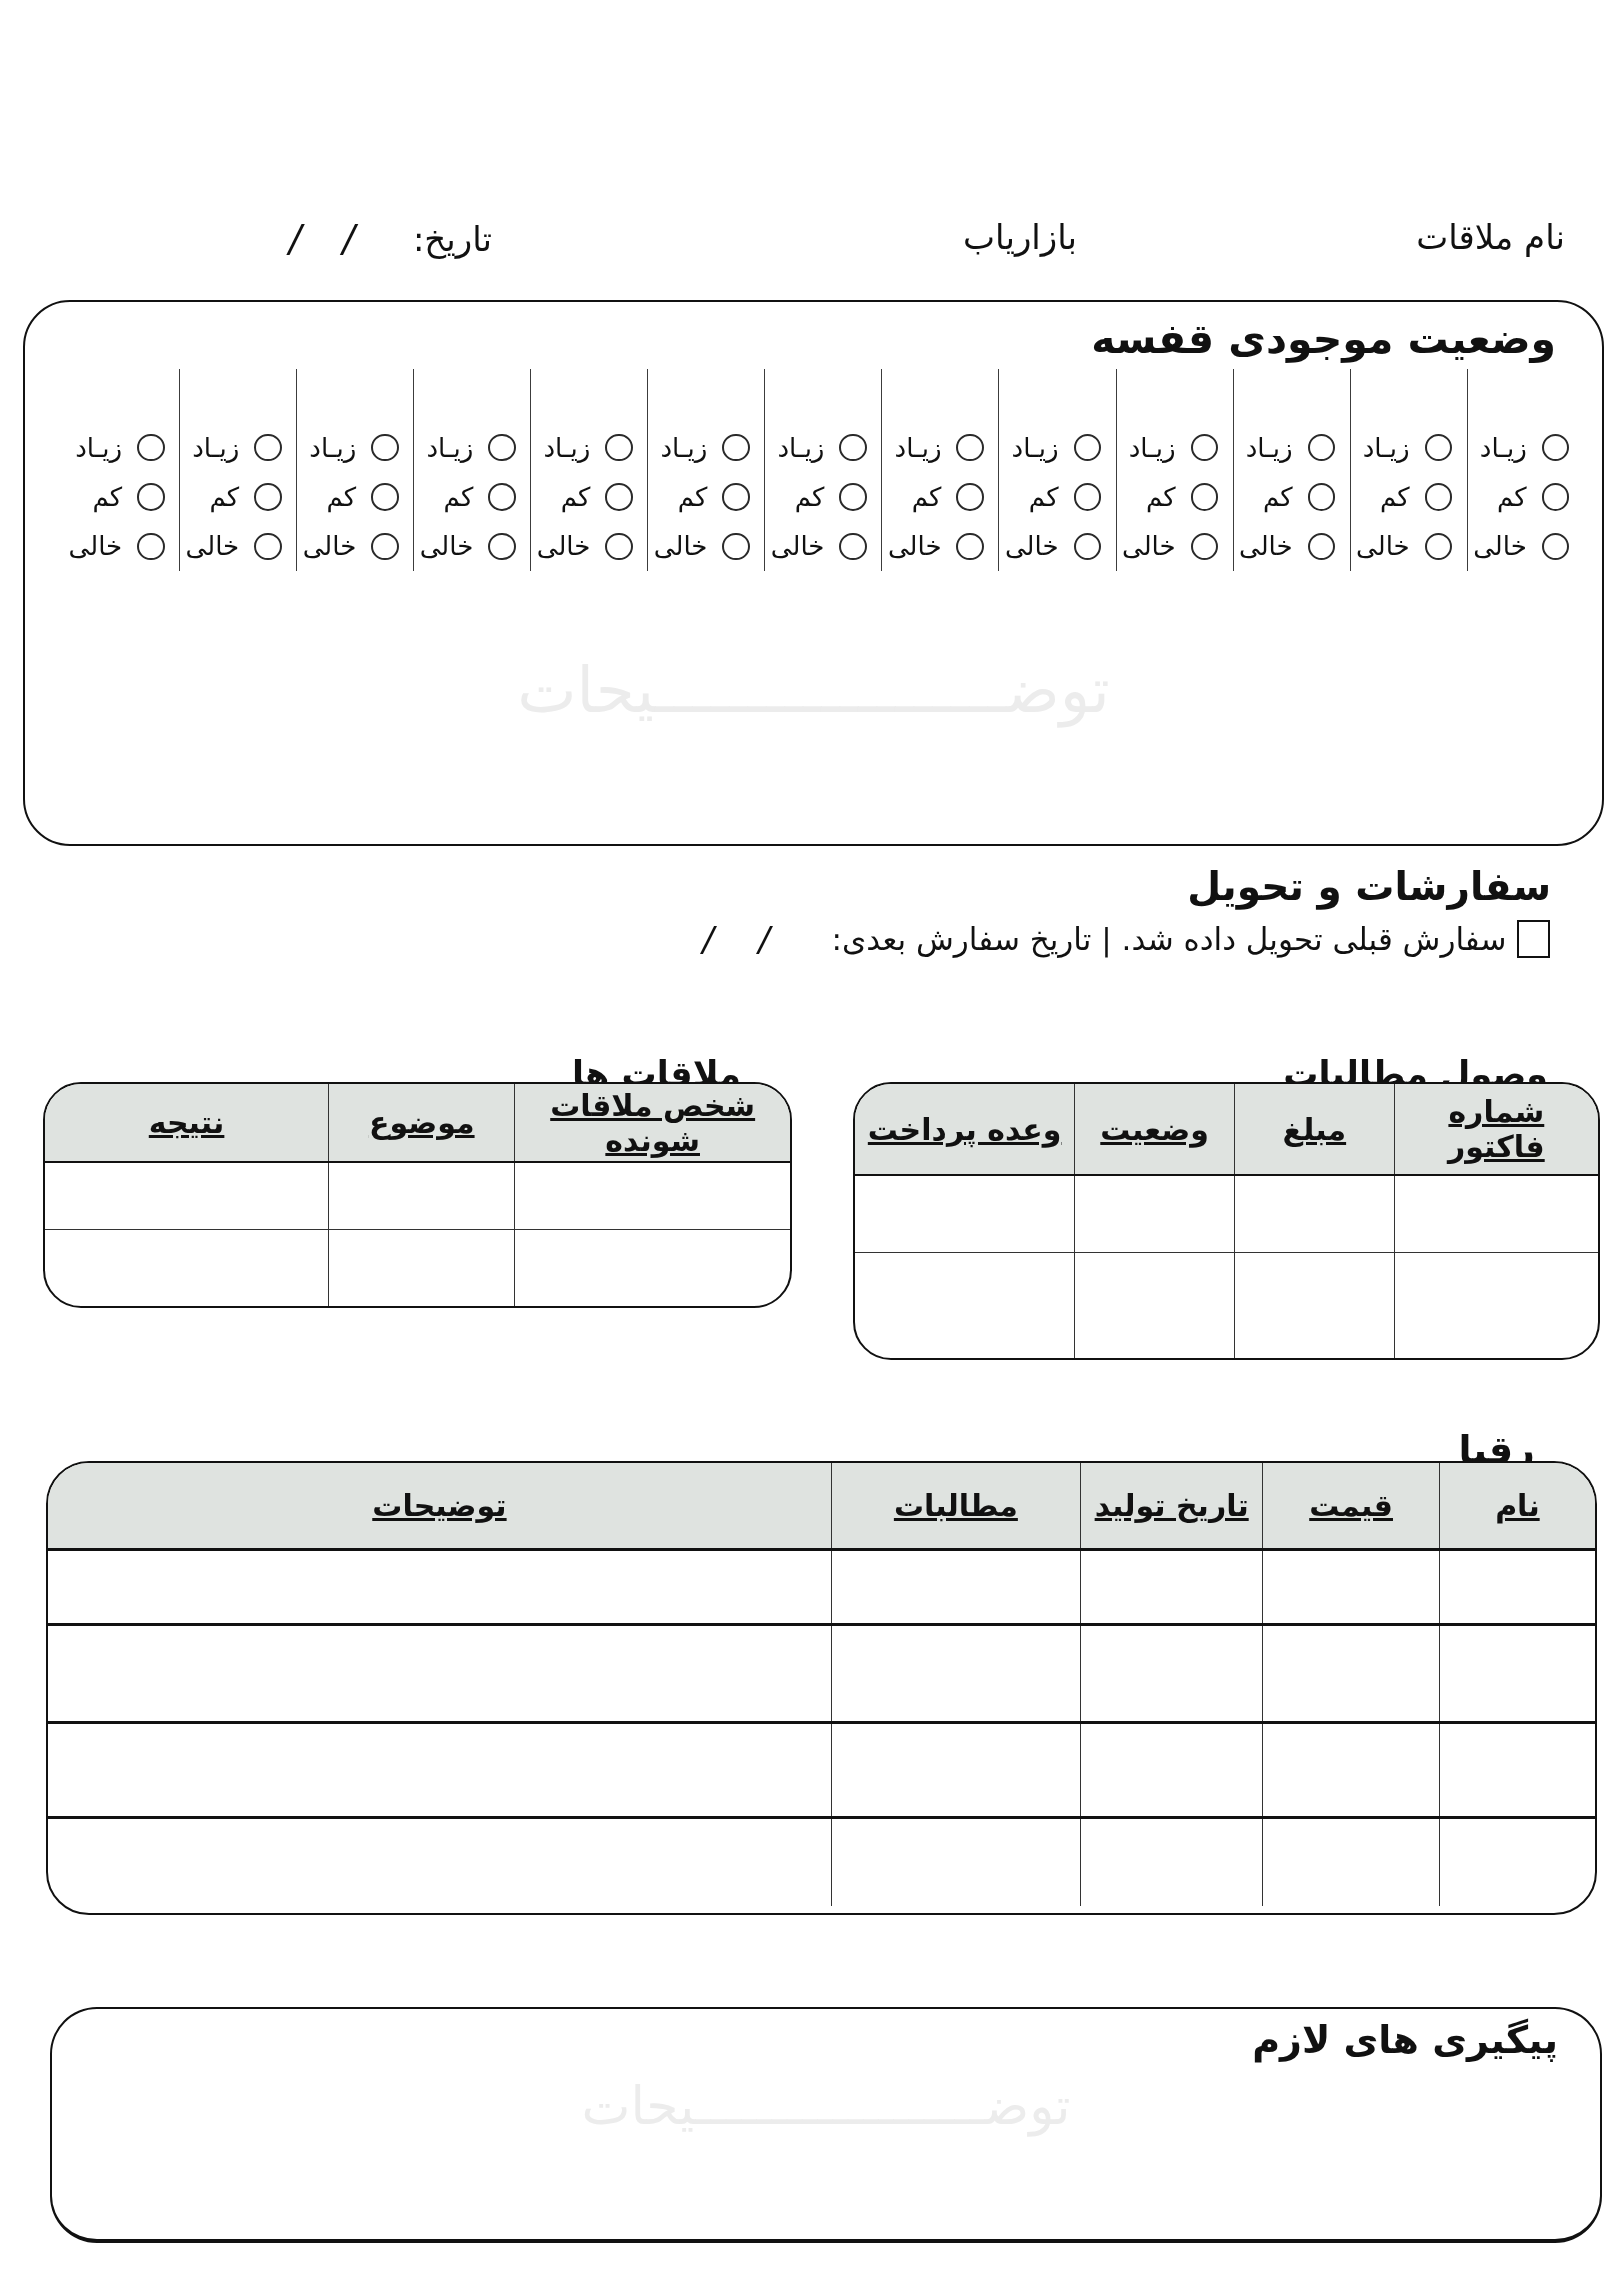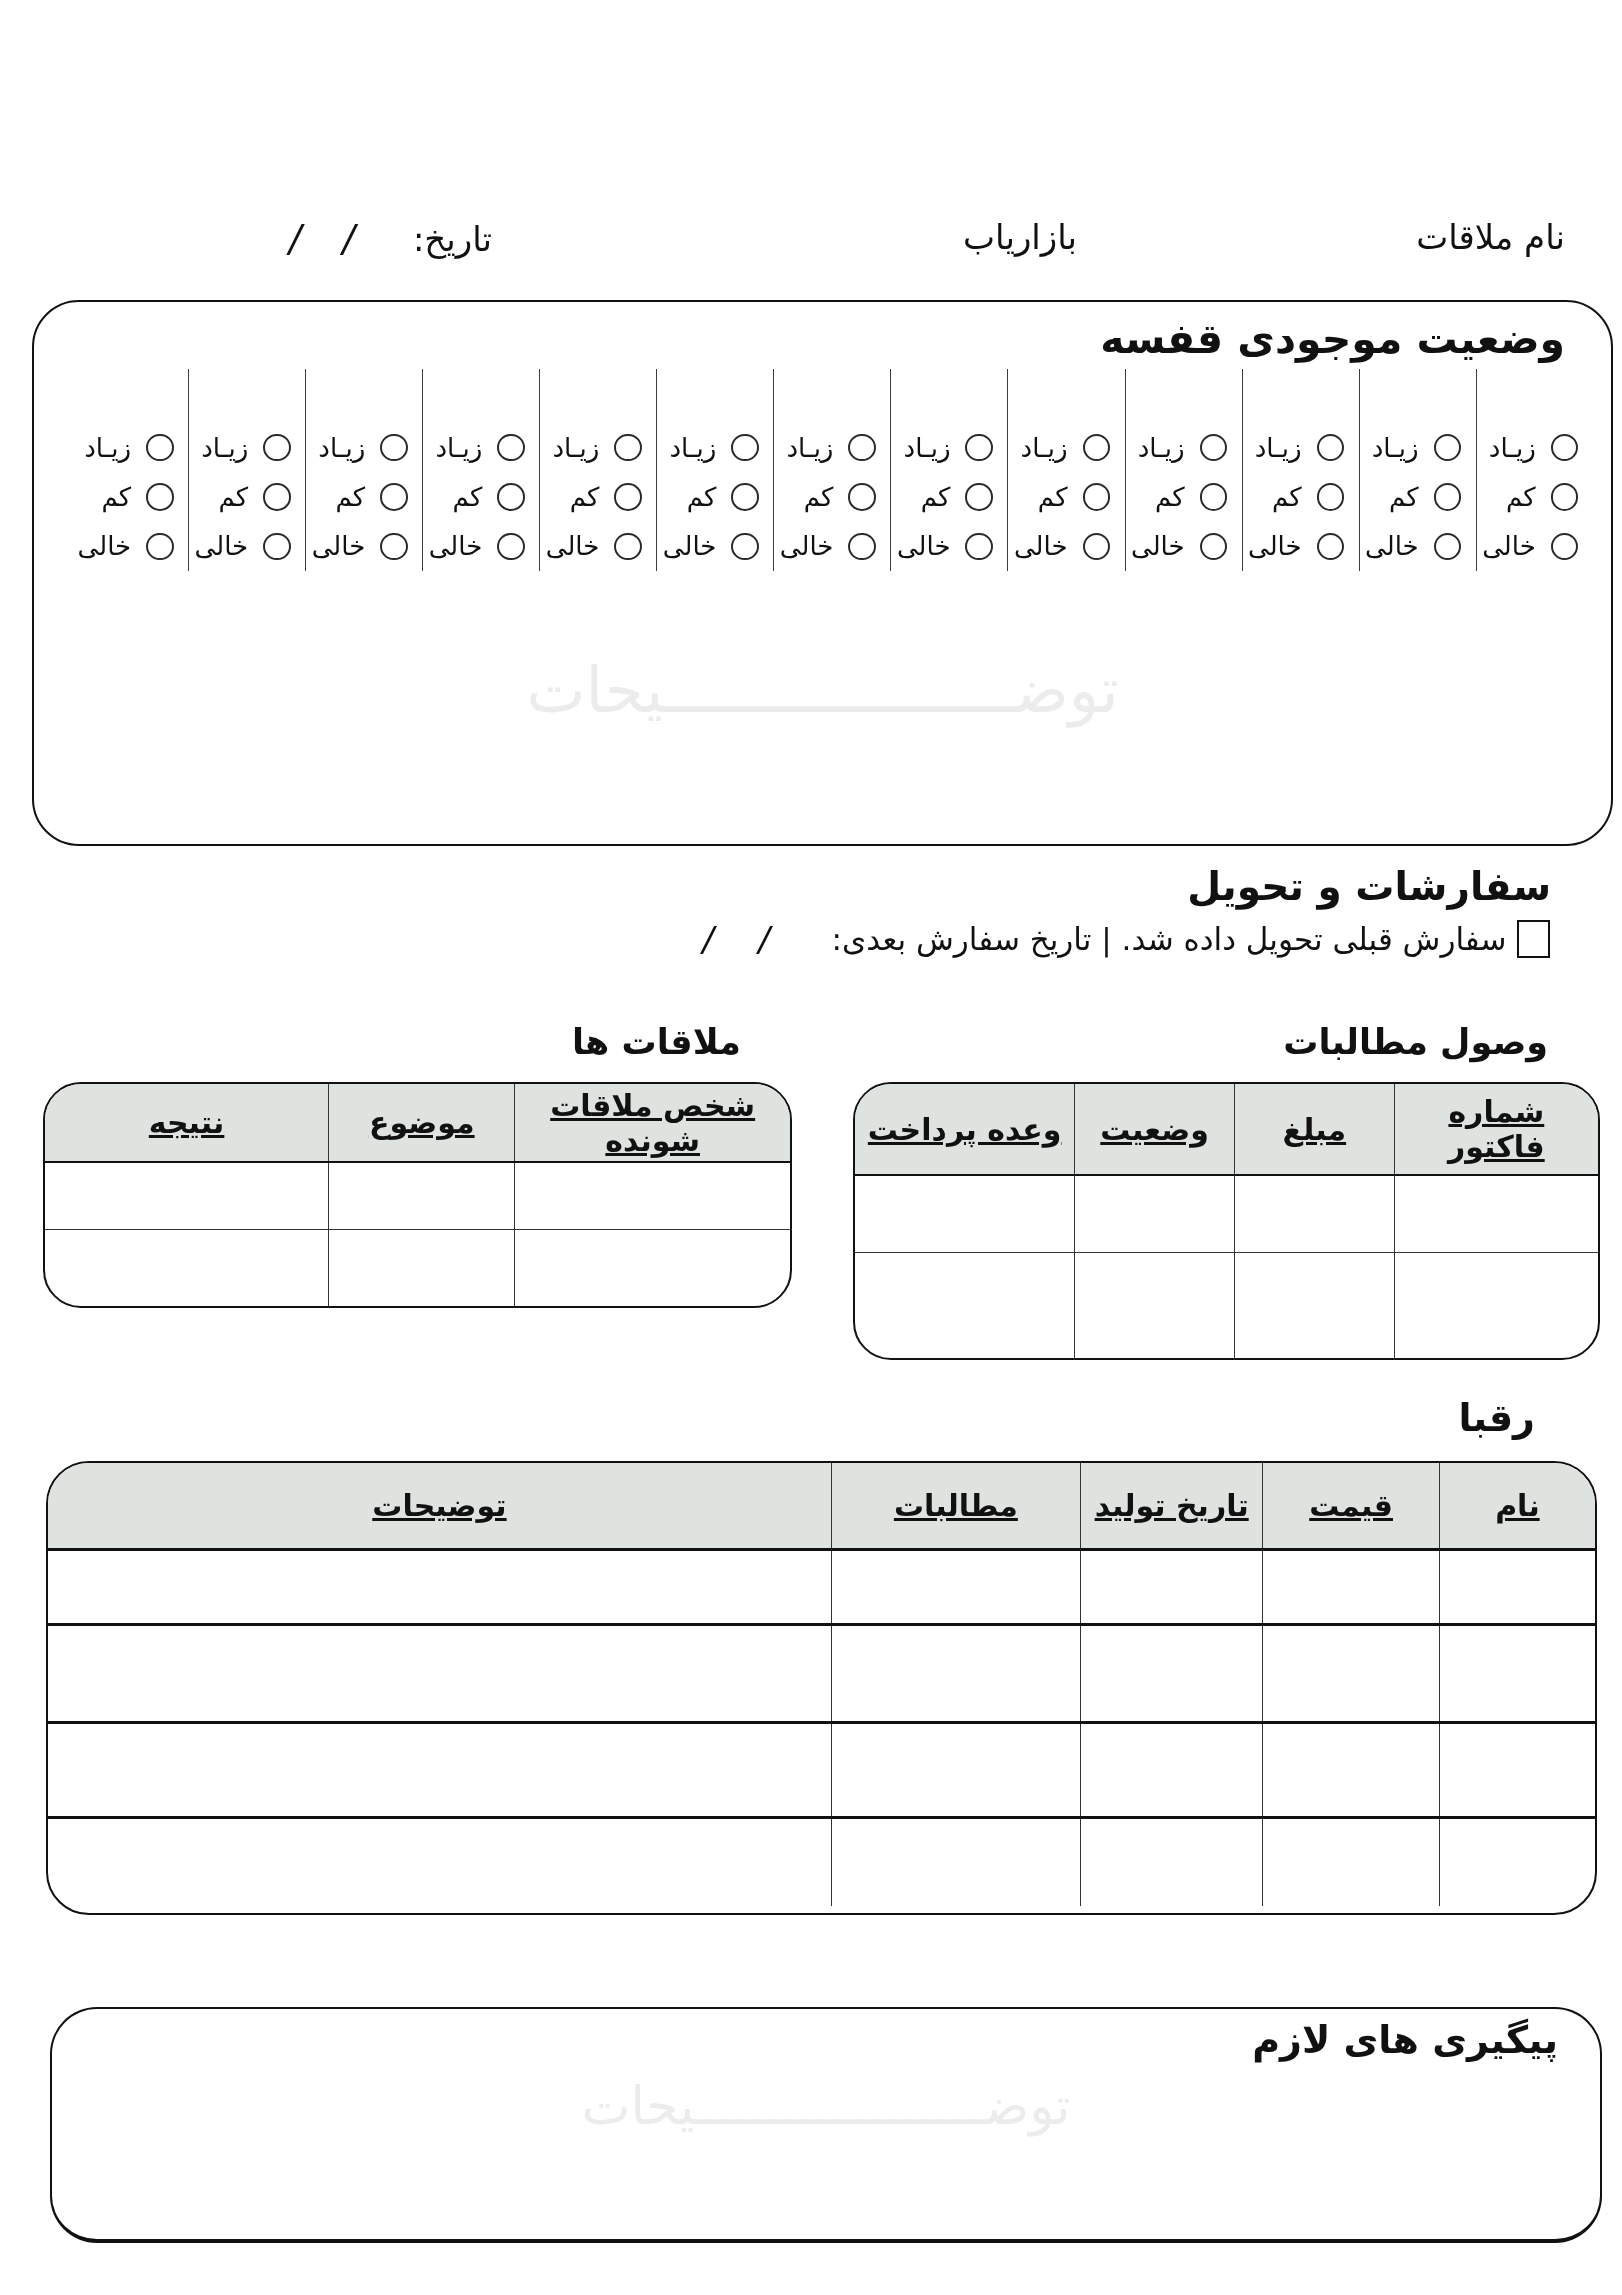--- a/index.html
+++ b/index.html
@@ -29,21 +29,21 @@
   }
   .date-group .slash{font-size:37px;font-style:italic;}
   .date-group .slash.s1{margin-right:58px;}
   .date-group .slash.s2{margin-right:41px;}
 
   
   .rbox{
     position:absolute;background:#fff;
     border:2.6px solid #111;border-radius:47px;
   }
-  .box-shelf{left:23px;top:300px;width:1577px;height:542px;margin-left:9px;}
+  .box-shelf{left:23px;top:300px;width:1577px;height:542px;}
   .box-follow{left:50px;top:2007px;width:1548px;height:230px;border-bottom-width:4.6px;}
   .box-title{
     position:absolute;top:13px;right:46px;
     direction:rtl;font-size:41px;font-weight:bold;white-space:nowrap;
   }
   .box-follow .box-title{top:9.2px;right:42px;font-size:38px;}
   .watermark{
     position:absolute;left:0;width:100%;
     text-align:center;direction:rtl;
     color:var(--watermark,#ececec);
@@ -86,21 +86,21 @@
   }
   .checkbox{
     width:29px;height:34px;flex:0 0 auto;
     border:2px solid #111;background:#fff;
   }
   .order-line .slash{font-size:34px;font-style:italic;}
   .order-line .slash.s1{margin-right:51px;}
   .order-line .slash.s2{margin-right:34px;}
 
   
-  .tbl-title{font-size:35px;}
+  .tbl-title{font-size:35px;margin-top:32px;}
   .meetings-title{top:1022px;right:882px;}
   .collections-title{top:1022px;right:75px;}
   .competitors-title{top:1396px;right:88px;font-size:38px;}
   .tbl{
     position:absolute;background:#fff;
     border:2.6px solid #111;border-radius:38px;overflow:hidden;
     box-sizing:border-box;
   }
   .tbl-meetings{left:43px;top:1082px;width:749px;height:226px;}
   .tbl-collections{left:853px;top:1082px;width:747px;height:278px;}

